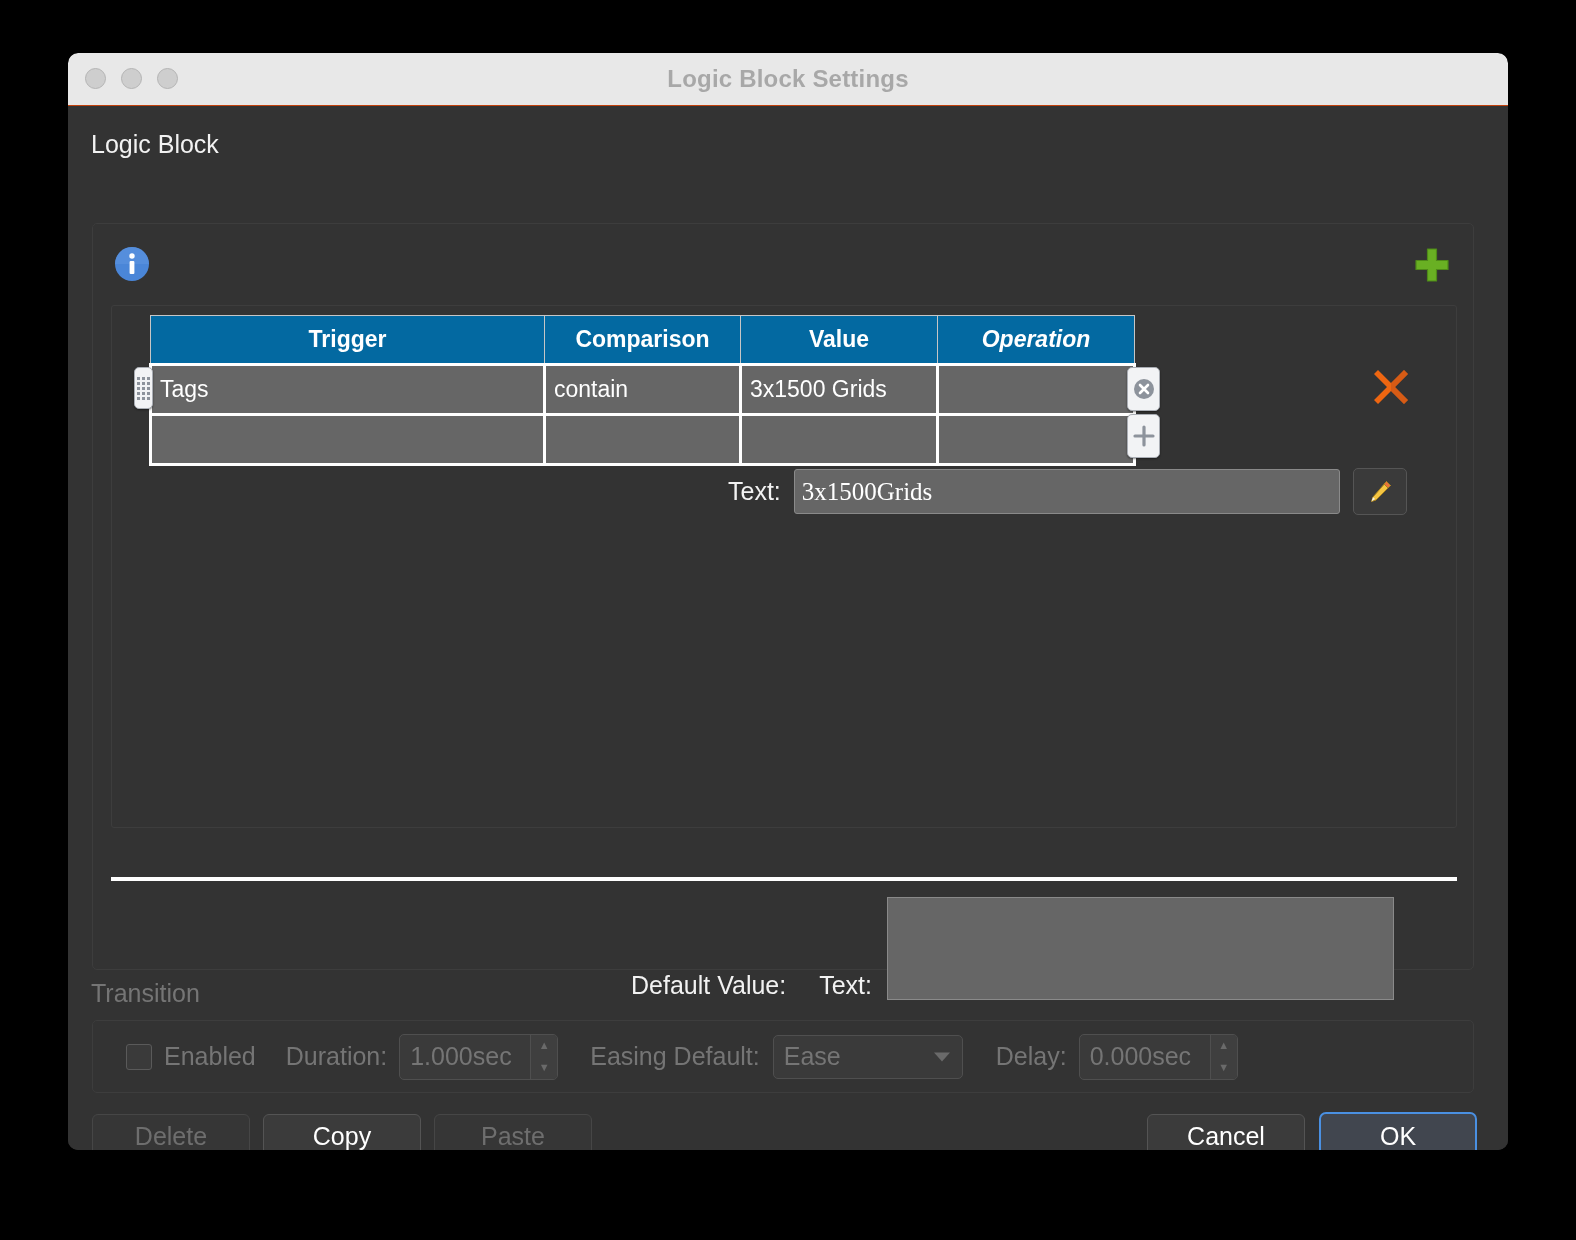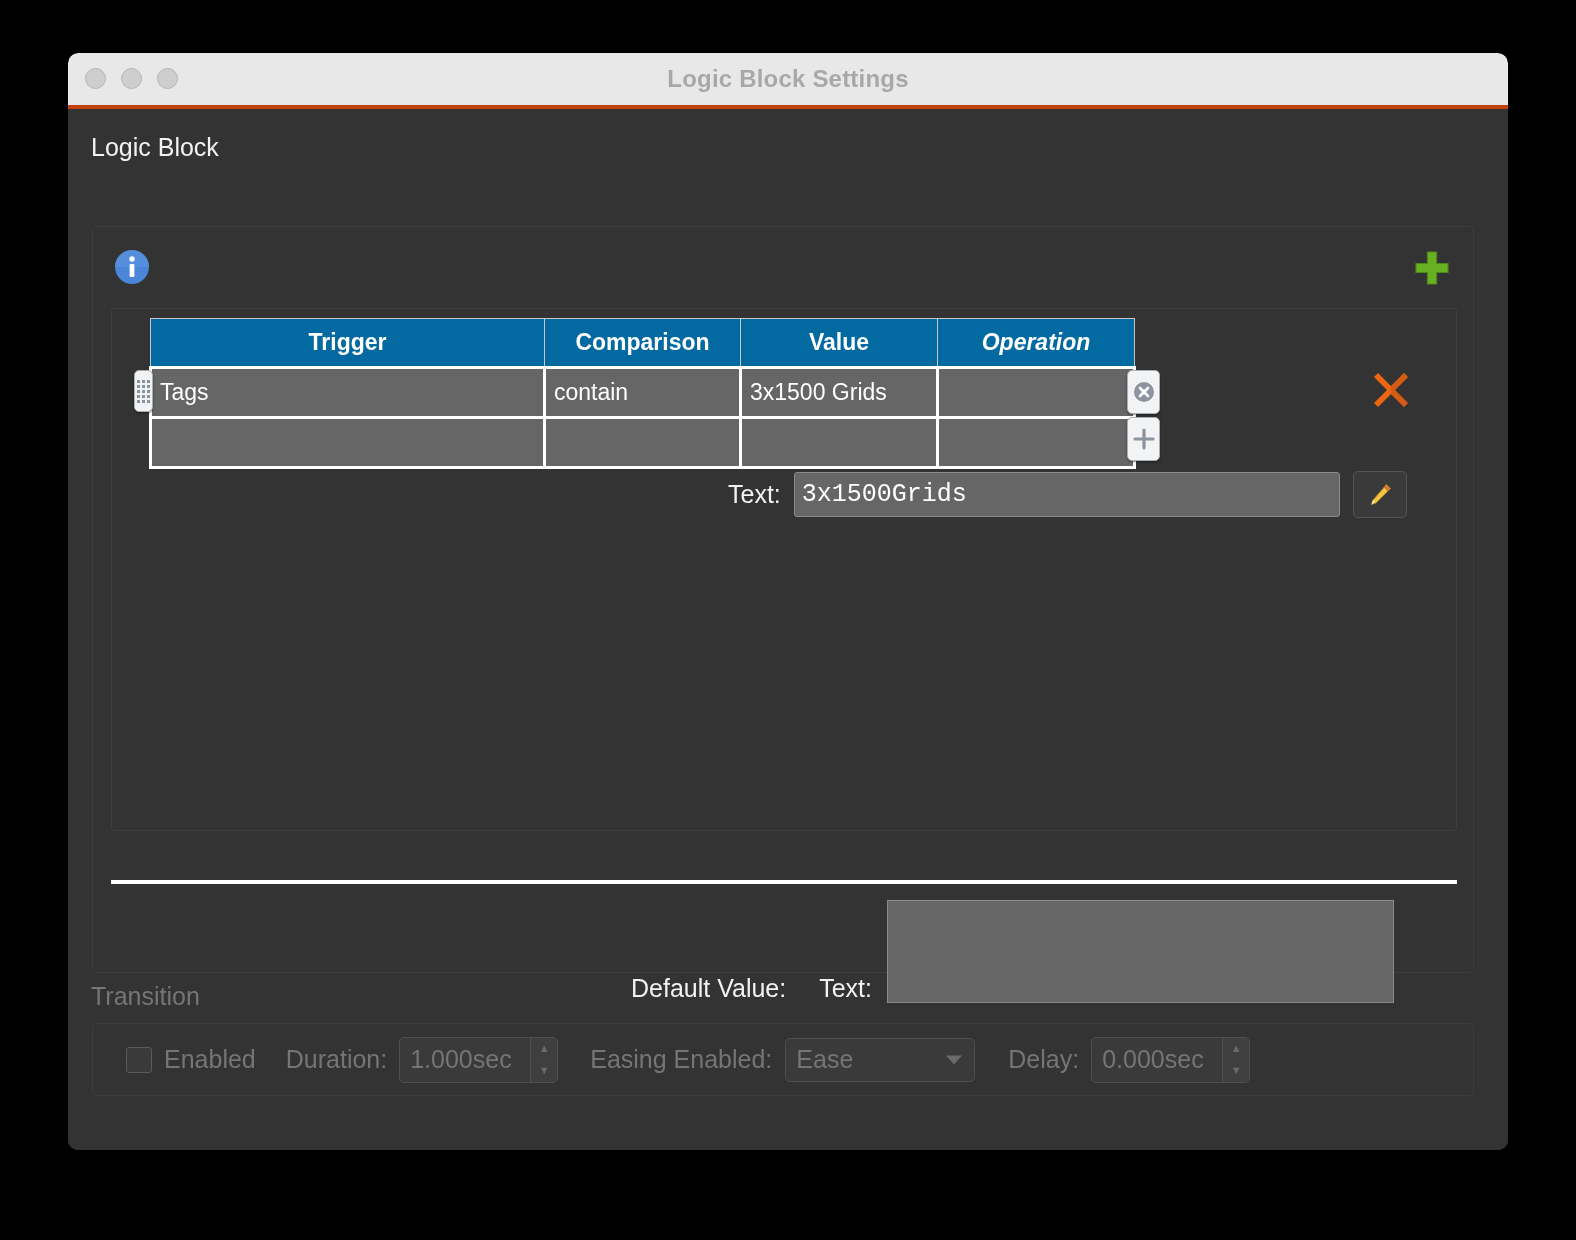--- a/index.html
+++ b/index.html
@@ -22,21 +22,21 @@
     border-radius: 10px;
     box-shadow: 0 10px 40px rgba(0,0,0,0.8);
     overflow: hidden;
   }
 
   
   #titlebar {
     position: relative;
     height: 52px;
     background: #e8e8e8;
-    border-bottom: 4px solid #c2410c;
+    border-bottom: 1px solid #c2410c;
     border-top-left-radius: 10px;
     border-top-right-radius: 10px;
   }
   .traffic-lights {
     position: absolute;
     left: 17px;
     top: 15px;
     display: flex;
     gap: 15px;
   }
@@ -225,21 +225,21 @@
   }
   #cond-text-input {
     width: 546px;
     height: 45px;
     background: #666666;
     border: 1px solid #8a8a8a;
     border-radius: 3px;
     box-sizing: border-box;
     color: #ffffff;
     font-size: 25px;
-    font-family: Liberation Mono, monospace;
+    font-family: Liberation Serif, serif;
     padding: 0 7px;
     outline: none;
   }
   #edit-text-btn {
     width: 52px;
     height: 45px;
     background: #3a3a3a;
     border: 1px solid #555555;
     border-radius: 5px;
     display: flex;
@@ -562,31 +562,38 @@
 
       <span class="lbl" id="lbl-duration">Duration:</span>
       <div class="stepper" id="duration-stepper">
         <div class="sval">1.000sec</div>
         <div class="sarrows">
           <span>▲</span>
           <span>▼</span>
         </div>
       </div>
 
-      <span class="lbl" id="lbl-easing">Easing Enabled:</span>
+      <span class="lbl" id="lbl-easing">Easing Default:</span>
       <div id="easing-select">
         <span>Ease</span>
         <span class="caret"></span>
       </div>
 
       <span class="lbl" id="lbl-delay">Delay:</span>
       <div class="stepper" id="delay-stepper">
         <div class="sval">0.000sec</div>
         <div class="sarrows">
           <span>▲</span>
           <span>▼</span>
         </div>
       </div>
     </div>
 
+    <div id="footer">
+      <div class="btn disabled" id="btn-delete">Delete</div>
+      <div class="btn" id="btn-copy">Copy</div>
+      <div class="btn disabled" id="btn-paste">Paste</div>
+      <div class="btn" id="btn-cancel">Cancel</div>
+      <div class="btn" id="btn-ok">OK</div>
+    </div>
 
   </div>
 </div>
 
 </body></html>

